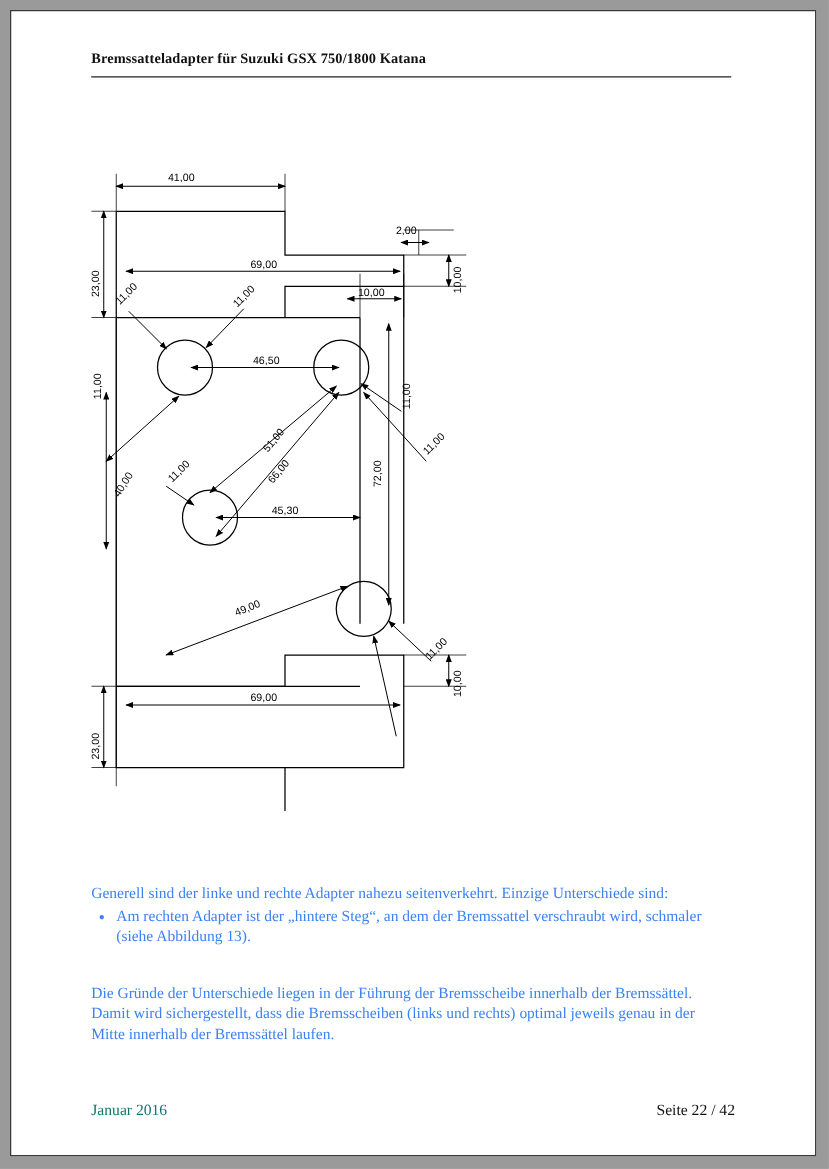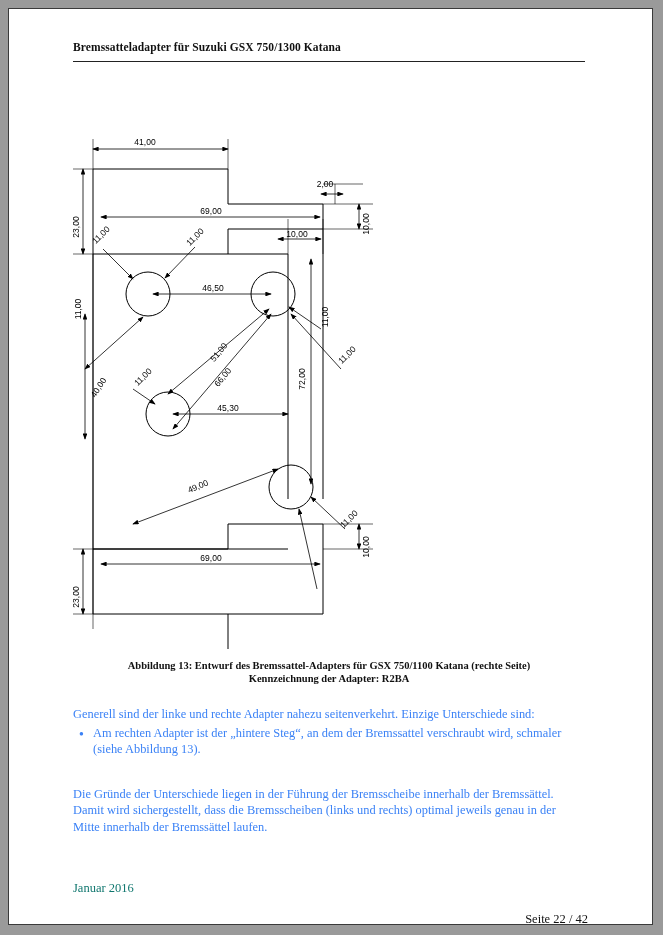--- a/index.html
+++ b/index.html
@@ -48,21 +48,20 @@
     top: 872px;
     font-size: 12.5px;
     color: #0f766e;
   }
   .footer-right {
     position: absolute;
     right: 64px;
     top: 872px;
     font-size: 12.5px;
     color: #111;
-    margin-top: 31px;
   }
   .caption {
     position: absolute;
     left: 64px;
     top: 650px;
     width: 512px;
     text-align: center;
     font-size: 10.5px;
     font-weight: bold;
     color: #111;
@@ -104,21 +103,21 @@
     width: 512px;
     height: 580px;
   }
   .drawing svg { display: block; }
 </style>
 </head>
 <body>
 
 <div class="page">
 
-  <div class="header">Bremssatteladapter für Suzuki GSX 750/1300 Katana</div>
+  <div class="header">Bremssatteladapter für Suzuki GSX 750/1800 Katana</div>
   <div class="header-rule"></div>
 
   <div class="drawing">
     <svg width="512" height="580" viewBox="0 0 512 580" xmlns="http://www.w3.org/2000/svg">
       <defs>
         <marker id="ar" markerWidth="8" markerHeight="6" refX="7" refY="3" orient="auto">
           <path d="M0,0 L8,3 L0,6 z" fill="#000"></path>
         </marker>
         <marker id="arS" markerWidth="8" markerHeight="6" refX="1" refY="3" orient="auto">
           <path d="M8,0 L0,3 L8,6 z" fill="#000"></path>
@@ -222,24 +221,20 @@
         <text x="0" y="0" transform="translate(232,310) rotate(-90)" text-anchor="middle">72,00</text>
         <text x="0" y="0" transform="translate(126,420) rotate(-22)" text-anchor="middle">49,00</text>
 
         <text x="138" y="492" text-anchor="middle">69,00</text>
         <text x="0" y="0" transform="translate(6,528) rotate(-90)" text-anchor="middle">23,00</text>
         <text x="0" y="0" transform="translate(296,478) rotate(-90)" text-anchor="middle">10,00</text>
       </g>
     </svg>
   </div>
 
-  <div class="caption">
-    <div>Abbildung 13: Entwurf des Bremssattel-Adapters für GSX 750/1100 Katana (rechte Seite)</div>
-    <div>Kennzeichnung der Adapter: R2BA</div>
-  </div>
 
   <div class="body-text">
     <p>Generell sind der linke und rechte Adapter nahezu seitenverkehrt. Einzige Unterschiede sind:</p>
     <ul class="bullets">
       <li>Am rechten Adapter ist der „hintere Steg“, an dem der Bremssattel verschraubt wird, schmaler (siehe Abbildung 13).</li>
     </ul>
     <div class="para-gap"></div>
     <p>Die Gründe der Unterschiede liegen in der Führung der Bremsscheibe innerhalb der Bremssättel. Damit wird sichergestellt, dass die Bremsscheiben (links und rechts) optimal jeweils genau in der Mitte innerhalb der Bremssättel laufen.</p>
   </div>
 

